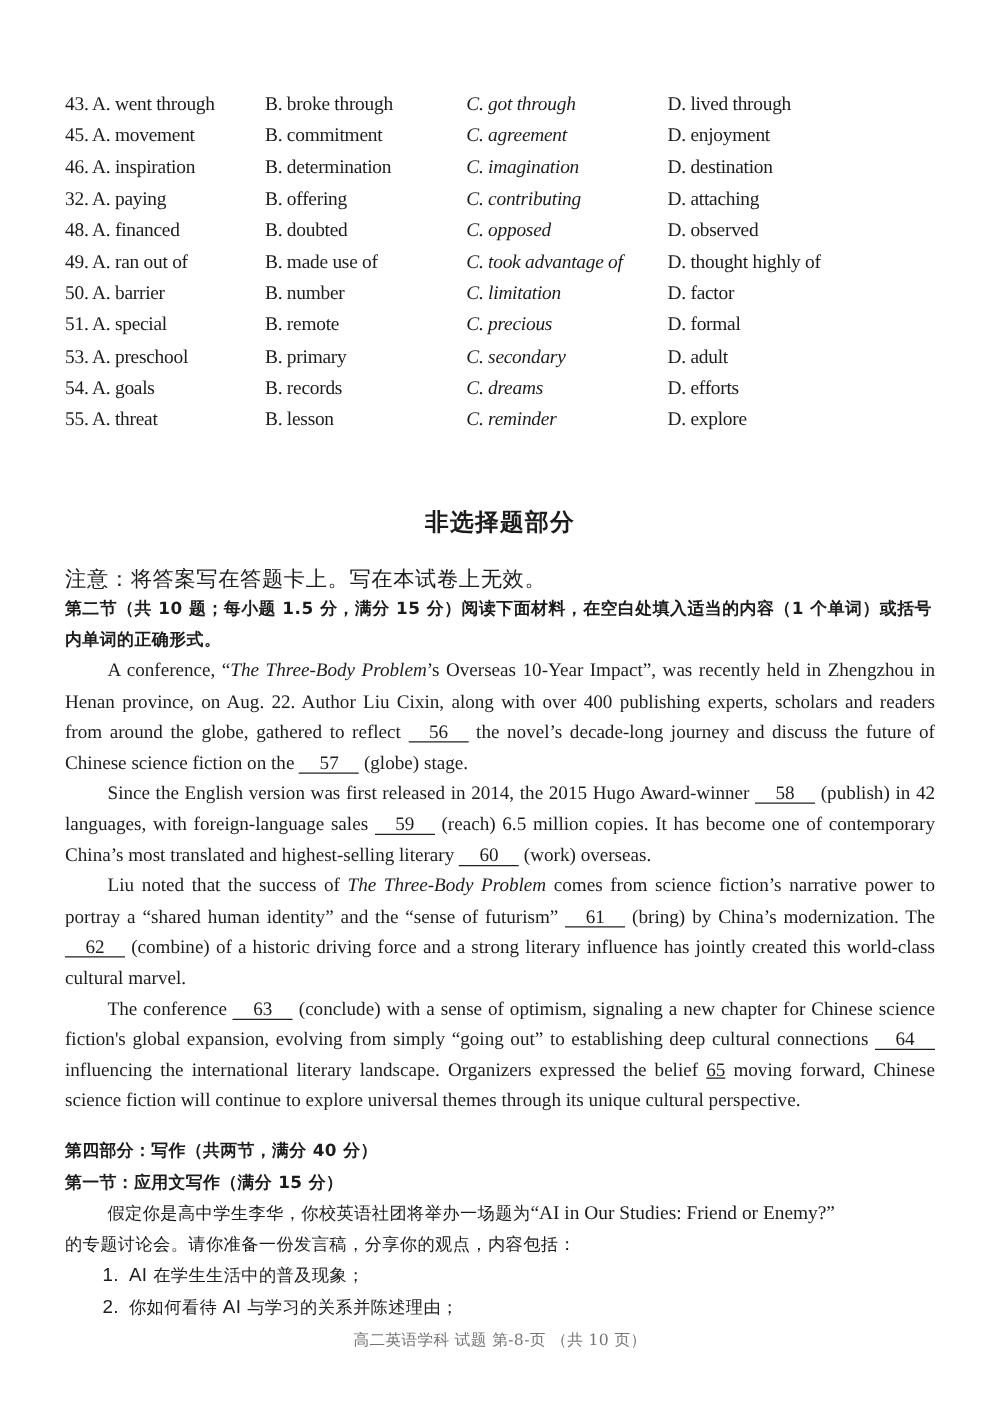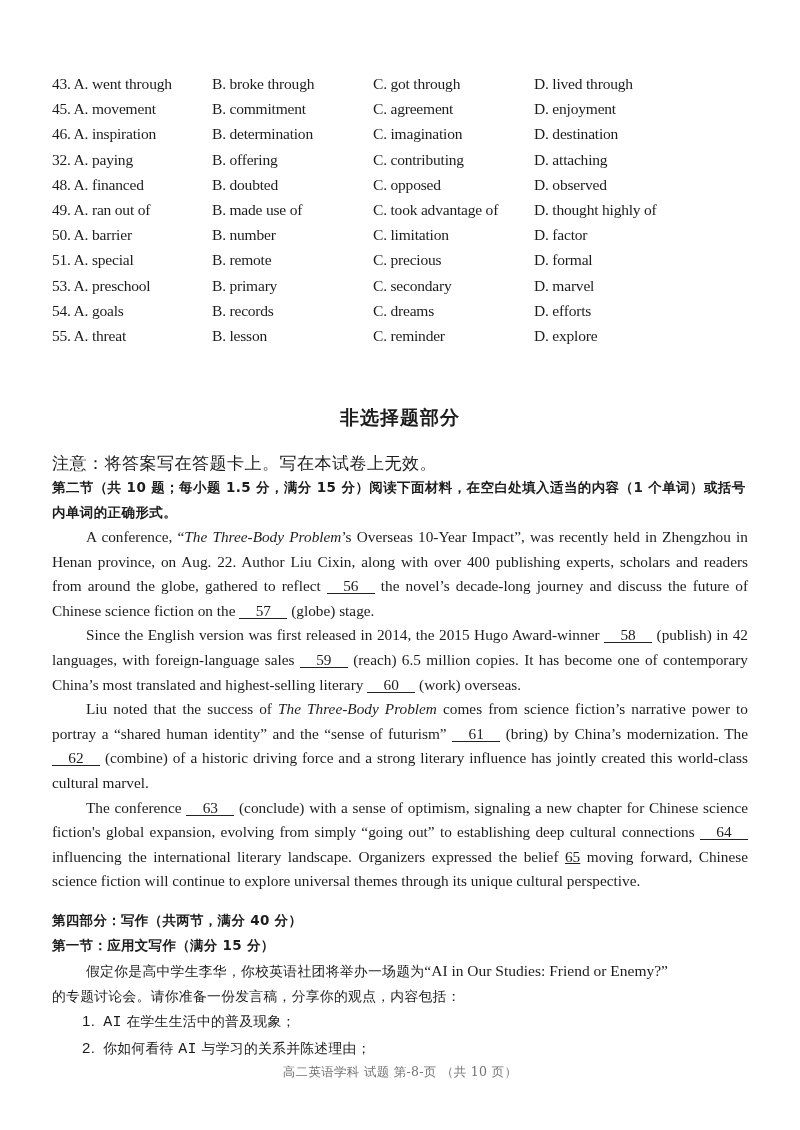--- a/index.html
+++ b/index.html
@@ -10,21 +10,21 @@
     position: relative;
   }
   .page { position: absolute; left: 0; top: 0; width: 800px; height: 1130px; }
 
   
   .options { position: absolute; left: 52px; top: 71px; width: 700px; text-align: right; }
   .opt-row { position: relative; height: 25.2px; font-size: 15.5px; line-height: 25.2px; letter-spacing: -0.2px; }
   .opt-row span { position: absolute; top: 0; white-space: nowrap; }
   .c0 { left: 0; }
   .c1 { left: 160px; }
-  .c2 { left: 321px; }
+  .c2 { left: 321px; font-style: italic; }
   .c3 { left: 482px; }
 
   .section-title {
     position: absolute; left: 0; width: 800px; top: 405px; text-align: center;
     font-family: "DejaVu Sans", "Liberation Sans", sans-serif; font-size: 19px; font-weight: bold;
     letter-spacing: 1px;
   }
   .notice {
     position: absolute; left: 52px; top: 452px;
     font-family: "DejaVu Serif", serif; font-size: 17px; letter-spacing: 0.5px;
@@ -51,21 +51,21 @@
   .writing {
     position: absolute; left: 52px; top: 959px; width: 700px;
     font-family: "DejaVu Serif", serif; font-size: 13.8px; line-height: 24.5px; letter-spacing: 0.3px;
   }
   .writing p { margin: 0; }
   .writing .indent { text-indent: 34px; }
   .writing .en { font-family: "Liberation Serif", serif; font-size: 15.5px; letter-spacing: 0; }
   .list { position: absolute; left: 82px; top: 1009px;
     font-family: "DejaVu Serif", serif; font-size: 13.8px; line-height: 24.5px; letter-spacing: 0.3px; }
   .list .num { font-family: "Liberation Sans", sans-serif; font-size: 15px; margin-right: 8px; }
-  .list .en { font-family: Liberation Mono, monospace; font-size: 15px; }
+  .list .en { font-family: Liberation Sans, sans-serif; font-size: 15px; }
 
   .footer {
     position: absolute; left: 0; width: 800px; top: 1064px; text-align: center;
     font-family: "DejaVu Serif", serif; font-size: 12.5px; letter-spacing: 0.3px; color: #737373;
   }
 </style>
 </head>
 <body>
 
 <div class="page">
@@ -116,21 +116,21 @@
     <div class="opt-row">
       <span class="c0"><span style="position:static">51.</span> <span style="position:static">A. special</span></span>
       <span class="c1">B. remote</span>
       <span class="c2">C. precious</span>
       <span class="c3">D. formal</span>
     </div>
     <div class="opt-row">
       <span class="c0"><span style="position:static">53.</span> <span style="position:static">A. preschool</span></span>
       <span class="c1">B. primary</span>
       <span class="c2">C. secondary</span>
-      <span class="c3">D. marvel</span>
+      <span class="c3">D. adult</span>
     </div>
     <div class="opt-row">
       <span class="c0"><span style="position:static">54.</span> <span style="position:static">A. goals</span></span>
       <span class="c1">B. records</span>
       <span class="c2">C. dreams</span>
       <span class="c3">D. efforts</span>
     </div>
     <div class="opt-row">
       <span class="c0"><span style="position:static">55.</span> <span style="position:static">A. threat</span></span>
       <span class="c1">B. lesson</span>

